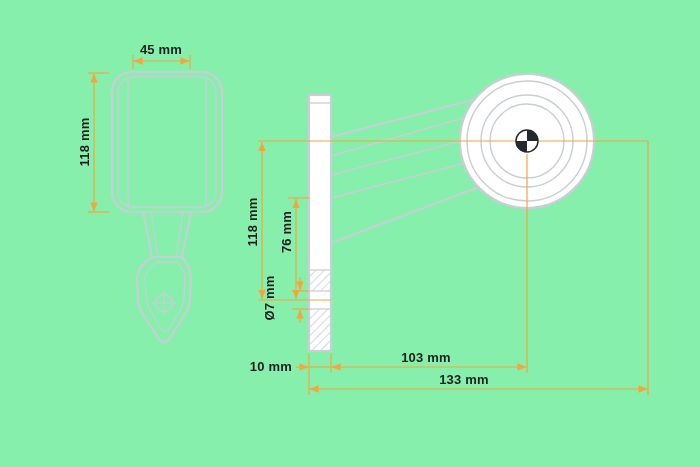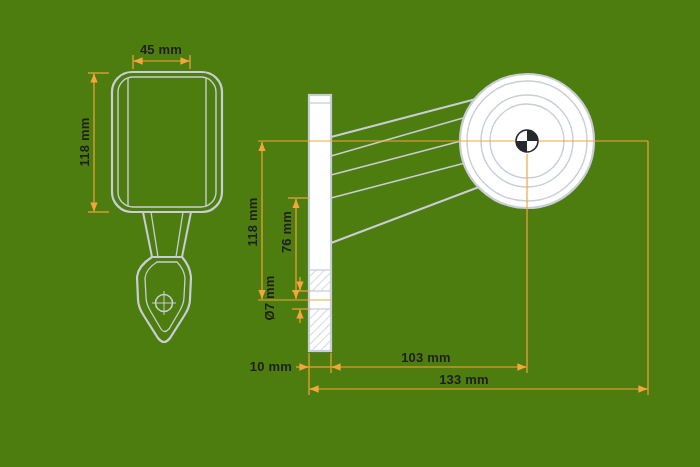--- a/index.html
+++ b/index.html
@@ -1,20 +1,20 @@
 <!DOCTYPE html>
 <html><head>
 <meta charset="utf-8">
 <style>
   html, body { margin: 0; padding: 0; background: #ffffff; }
   #stage {
     position: relative;
     width: 700px;
     height: 467px;
-    background: #4d7c0f;
+    background: #86efac;
     overflow: hidden;
   }
   svg text {
     font-family: "Liberation Sans", sans-serif;
     font-size: 13px;
     font-weight: 700;
     fill: #1f1f1f;
     letter-spacing: 0.2px;
   }
 </style>

